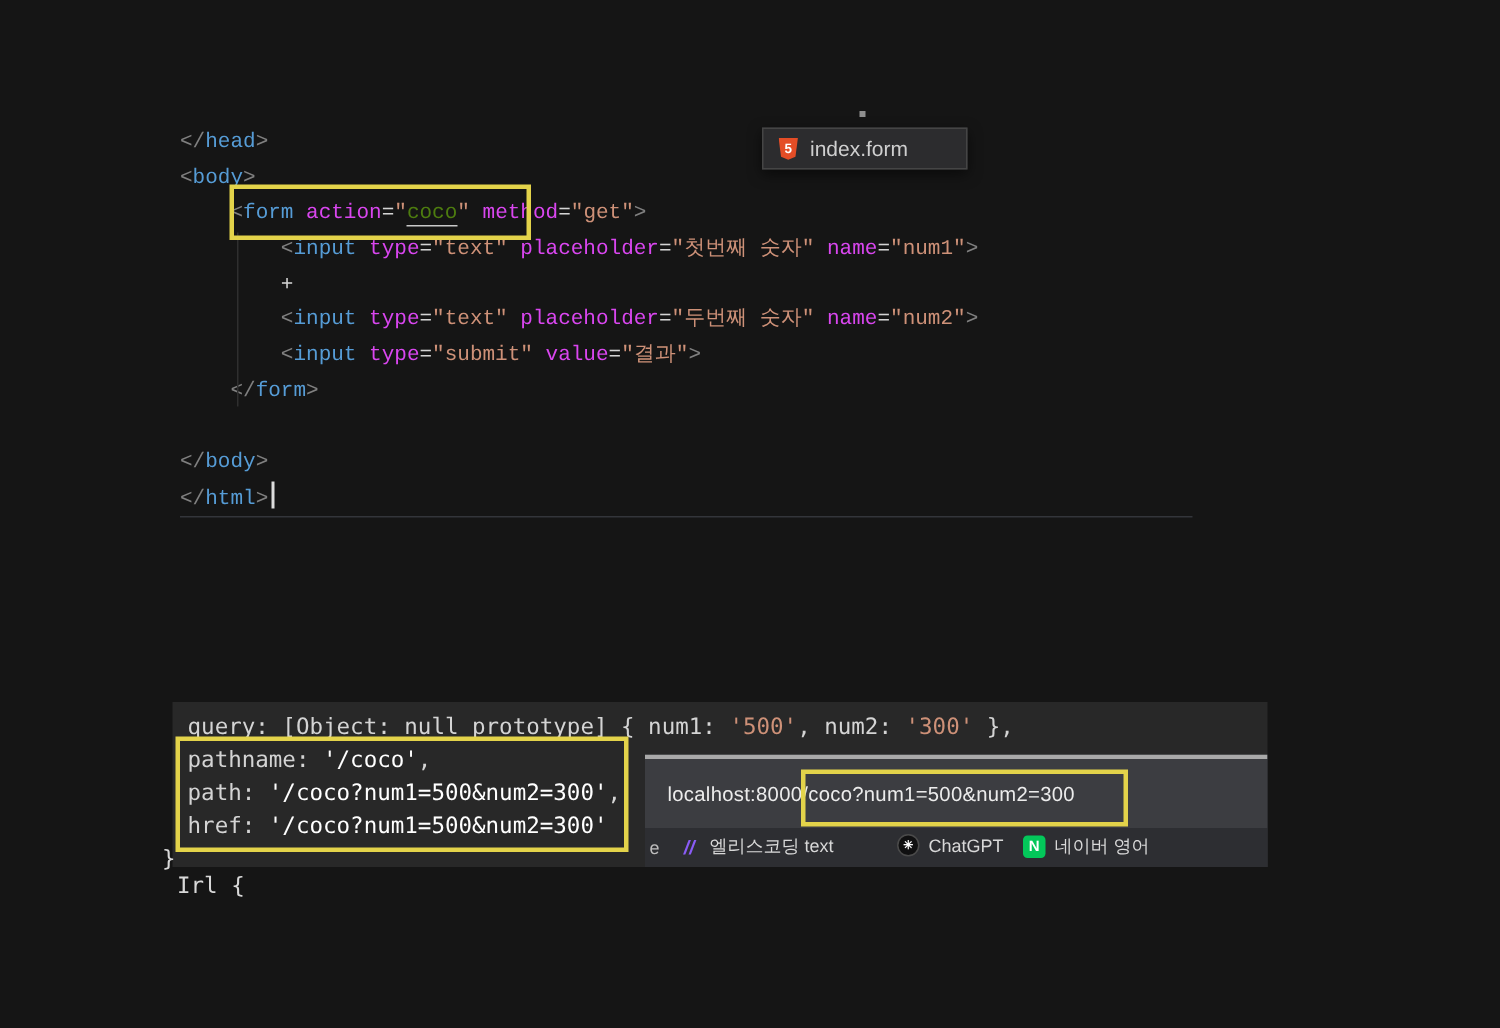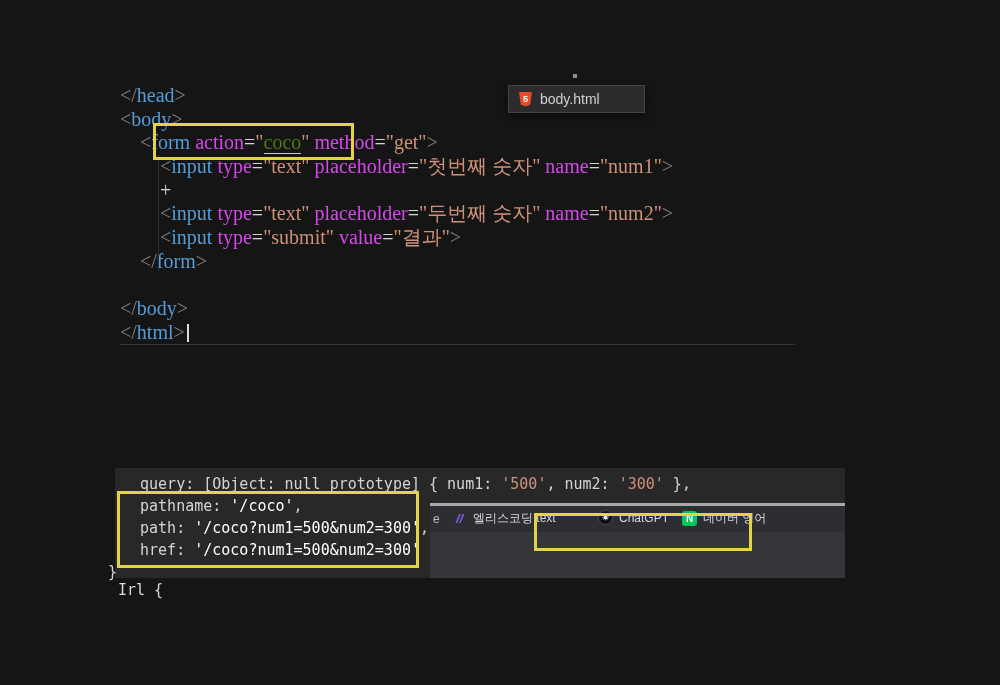--- a/index.html
+++ b/index.html
@@ -1,21 +1,21 @@
 <!DOCTYPE html>
 <html><head>
 <meta charset="utf-8">
 <style>
   :root{ --hl:#e3d34a; }
   *{box-sizing:border-box;margin:0;padding:0}
   html,body{width:1000px;height:685px;}
   body{background:#151515;font-family:"Liberation Sans",sans-serif;position:relative;overflow:hidden}
 
-  .editor{position:absolute;left:120px;top:84px;font-family:Liberation Serif, serif;
-          font-size:20px;line-height:23.7px;white-space:pre;color:#d4d4d4}
+  .editor{position:absolute;left:120px;top:84px;font-family:Liberation Mono, monospace;
+          font-size:14px;line-height:23.7px;white-space:pre;color:#d4d4d4}
   .code-line{height:23.7px}
   .tok-plain{color:#d4d4d4}
   .tok-tag{color:#569cd6}
   .tok-attr{color:#d946ef}
   .tok-str{color:#ce9178}
   .tok-str-u{color:#4d7c0f;border-bottom:1.5px solid #c9c9c9}
   .tok-punct{color:#808080}
   .tok-orange{color:#ce9178}
   .tok-green{color:#ffffff}
   .caret{display:inline-block;width:2px;height:18px;background:#dcdcdc;vertical-align:-3px;margin-left:2px}
@@ -25,21 +25,21 @@
 
   .hover-dot{position:absolute;left:573px;top:74px;width:4px;height:4px;background:#8f8f8f}
   .tooltip{position:absolute;left:508px;top:85px;width:137px;height:28px;background:#2c2c2e;border:1px solid #454545;
            box-shadow:0 3px 9px rgba(0,0,0,.55);display:flex;align-items:center;gap:8px;padding:0 10px;
            color:#cfcfcf;font-size:14px}
   .html5-badge{width:13px;height:15px;background:#e44d26;clip-path:polygon(0 0,100% 0,87% 87%,50% 100%,13% 87%);
                color:#fff;font-size:9px;font-weight:700;display:flex;align-items:center;justify-content:center;flex:none}
 
   .terminal{position:absolute;left:115px;top:468px;width:730px;height:110px;background:#282828;
             font-family:"DejaVu Sans Mono","Liberation Mono",monospace;font-size:15px;line-height:22px;
-            white-space:pre;color:#d8d8d8;padding:5px 0 0 16px;overflow:hidden}
+            white-space:pre;color:#d8d8d8;padding:5px 0 0 1px;overflow:hidden}
   .term-line{height:22px}
 
   .browser{position:absolute;left:430px;top:503px;width:415px;height:75px;background:#35363a;overflow:hidden}
   .browser-topline{height:3px;background:#a9a9a9}
   .addr-row{height:46px;background:#3c3d41;display:flex;align-items:center;padding-left:15px;
             font-size:13.5px;color:#ececec;letter-spacing:.2px;white-space:nowrap}
   .bm-row{position:relative;height:26px;background:#2d2e32;font-size:12px;color:#d8d8d8}
   .bm{position:absolute;top:4px;display:flex;align-items:center;gap:6px;white-space:nowrap}
   .bm1{left:22px}.bm2{left:168px}.bm3{left:252px}
   .clipped-bm{position:absolute;left:3px;top:6px;color:#bdbdbd}
@@ -63,27 +63,31 @@
 
 <div class="canvas">
 
   <div class="editor" id="editor-lines"><div class="code-line"><span class="tok-punct">&lt;/</span><span class="tok-tag">head</span><span class="tok-punct">&gt;</span></div><div class="code-line"><span class="tok-punct">&lt;</span><span class="tok-tag">body</span><span class="tok-punct">&gt;</span></div><div class="code-line"><span class="tok-plain">    </span><span class="tok-punct">&lt;</span><span class="tok-tag">form</span><span class="tok-plain"> </span><span class="tok-attr">action</span><span class="tok-plain">=</span><span class="tok-str">"</span><span class="tok-str-u">coco</span><span class="tok-str">"</span><span class="tok-plain"> </span><span class="tok-attr">method</span><span class="tok-plain">=</span><span class="tok-str">"get"</span><span class="tok-punct">&gt;</span></div><div class="code-line"><span class="tok-plain">        </span><span class="tok-punct">&lt;</span><span class="tok-tag">input</span><span class="tok-plain"> </span><span class="tok-attr">type</span><span class="tok-plain">=</span><span class="tok-str">"text"</span><span class="tok-plain"> </span><span class="tok-attr">placeholder</span><span class="tok-plain">=</span><span class="tok-str">"첫번째 숫자"</span><span class="tok-plain"> </span><span class="tok-attr">name</span><span class="tok-plain">=</span><span class="tok-str">"num1"</span><span class="tok-punct">&gt;</span></div><div class="code-line"><span class="tok-plain">        +</span></div><div class="code-line"><span class="tok-plain">        </span><span class="tok-punct">&lt;</span><span class="tok-tag">input</span><span class="tok-plain"> </span><span class="tok-attr">type</span><span class="tok-plain">=</span><span class="tok-str">"text"</span><span class="tok-plain"> </span><span class="tok-attr">placeholder</span><span class="tok-plain">=</span><span class="tok-str">"두번째 숫자"</span><span class="tok-plain"> </span><span class="tok-attr">name</span><span class="tok-plain">=</span><span class="tok-str">"num2"</span><span class="tok-punct">&gt;</span></div><div class="code-line"><span class="tok-plain">        </span><span class="tok-punct">&lt;</span><span class="tok-tag">input</span><span class="tok-plain"> </span><span class="tok-attr">type</span><span class="tok-plain">=</span><span class="tok-str">"submit"</span><span class="tok-plain"> </span><span class="tok-attr">value</span><span class="tok-plain">=</span><span class="tok-str">"결과"</span><span class="tok-punct">&gt;</span></div><div class="code-line"><span class="tok-plain">    </span><span class="tok-punct">&lt;/</span><span class="tok-tag">form</span><span class="tok-punct">&gt;</span></div><div class="code-line">&nbsp;</div><div class="code-line"><span class="tok-punct">&lt;/</span><span class="tok-tag">body</span><span class="tok-punct">&gt;</span></div><div class="code-line"><span class="tok-punct">&lt;/</span><span class="tok-tag">html</span><span class="tok-punct">&gt;</span><span class="caret"></span></div></div>
   <div class="indent-guide"></div>
   <div class="code-divider"></div>
 
   <div class="hover-dot"></div>
   <div class="tooltip">
     <span class="html5-badge">5</span>
-    <span>body.html</span>
+    <span>index.form</span>
   </div>
 
   <div class="terminal" id="terminal-lines"><div class="term-line"><span class="tok-plain"> query: [Object: null prototype] { num1: </span><span class="tok-orange">'500'</span><span class="tok-plain">, num2: </span><span class="tok-orange">'300'</span><span class="tok-plain"> },</span></div><div class="term-line"><span class="tok-plain"> pathname: </span><span class="tok-green">'/coco'</span><span class="tok-plain">,</span></div><div class="term-line"><span class="tok-plain"> path: </span><span class="tok-green">'/coco?num1=500&amp;num2=300'</span><span class="tok-plain">,</span></div><div class="term-line"><span class="tok-plain"> href: </span><span class="tok-green">'/coco?num1=500&amp;num2=300'</span></div></div>
 
   <div class="browser">
     <div class="browser-topline"></div>
+    <div class="addr-row">
+      <span>localhost:8000</span>
+        <span>/coco?num1=500&amp;num2=300</span>
+    </div>
     <div class="bm-row" id="bookmarks-bar">
       <span class="clipped-bm">e</span>
     <div class="bm bm1">
           <span class="fav fav-elice-icon">//</span>
           <span>엘리스코딩 text</span>
         </div>
         <div class="bm bm2">
           <span class="fav fav-chatgpt-icon">✳</span>
           <span>ChatGPT</span>
         </div>

